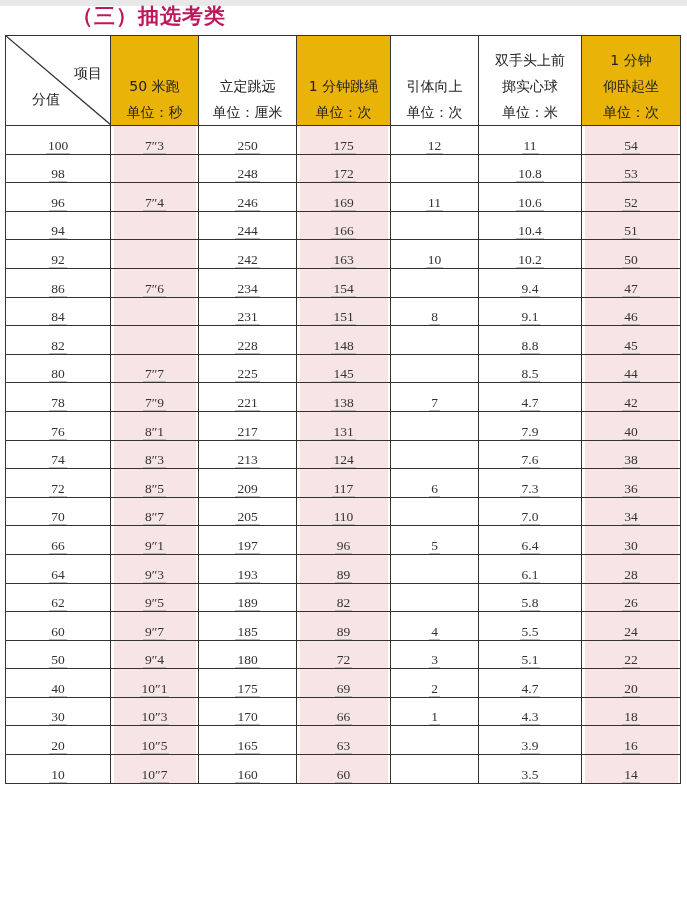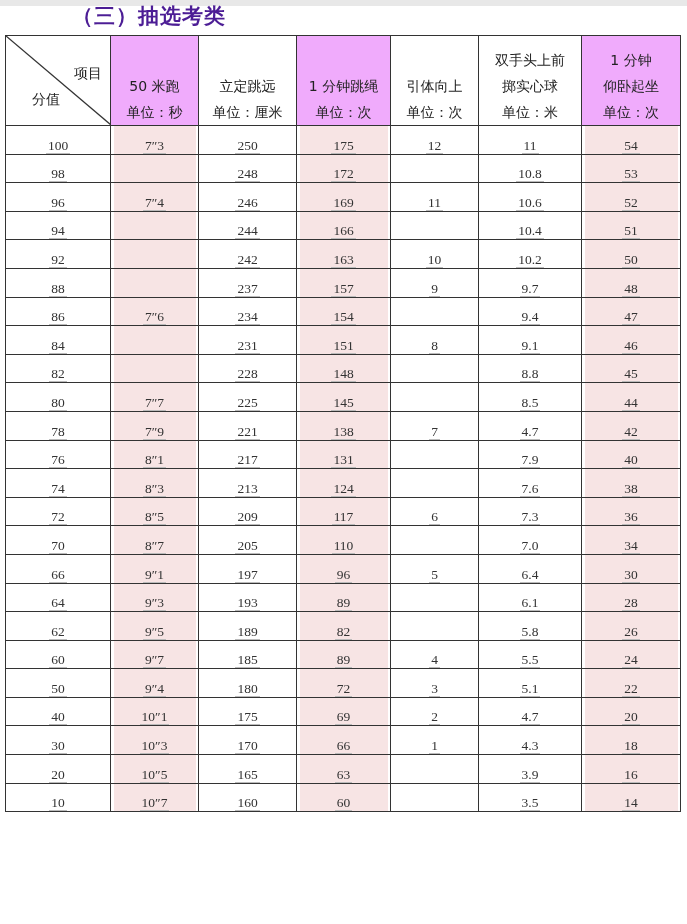--- a/index.html
+++ b/index.html
@@ -1,33 +1,33 @@
 <!DOCTYPE html>
 <html><head>
 <meta charset="utf-8">
 <style>
   html, body { margin: 0; padding: 0; background: #ffffff; }
   body { width: 687px; height: 924px; position: relative; overflow: hidden;
          font-family: "DejaVu Serif", "Liberation Serif", serif; color: #222; }
   .topbar { position: absolute; left: 0; top: 0; width: 687px; height: 6px; background: #e8e8e8; }
   .section-title { position: absolute; left: 72px; top: 2px; font-size: 21px; font-weight: bold;
-                   letter-spacing: 1px; color: #4c1d95; font-family: "DejaVu Sans", "Liberation Sans", sans-serif; }
+                   letter-spacing: 1px; color: #be185d; font-family: "DejaVu Sans", "Liberation Sans", sans-serif; }
   table.score { position: absolute; left: 5px; top: 35px; border-collapse: collapse; table-layout: fixed; }
   table.score td { border: 1.5px solid #333; padding: 0; text-align: center; vertical-align: bottom; }
   .title-row td { height: 36px; font-size: 21px; vertical-align: middle;
                   font-family: "DejaVu Sans", "Liberation Sans", sans-serif; letter-spacing: 18px; padding-left: 18px; }
   .head-row td { height: 89px; font-size: 14px; line-height: 26px; vertical-align: middle; color: #222;
                  font-family: "DejaVu Sans", "Liberation Sans", sans-serif; }
   .data-row td { height: 27.6px; font-size: 13.5px; line-height: 14px; color: #333;
                  font-family: "Liberation Serif", "DejaVu Serif", serif; }
   .data-row td span { display: inline-block; border-bottom: 1px solid #bbb; padding: 0 2px; line-height: 14px; }
   .data-row td span:empty { border: none; }
   .pink { position: relative; }
   .pink::before { content: ""; position: absolute; top: 0; bottom: 0; left: 3px; right: 2px; background: #f7e4e4; z-index: 0; }
-  .pink-full { background: #f0abfc; }
+  .pink-full { background: #eab308; }
   td .cell-text { position: relative; z-index: 1; }
   .diag { position: relative; overflow: hidden; margin-top: 42px; }
   .diag svg { position: absolute; left: 0; top: 0; }
   .diag .top-lbl { position: absolute; right: 8px; top: 24px; }
   .diag .bot-lbl { position: absolute; left: 26px; top: 50px; }
 </style>
 </head>
 <body>
 
 <div class="topbar"></div>
@@ -118,29 +118,20 @@
       <tr class="data-row">
         <td><span class="cell-text">92</span></td>
         <td class="pink"><span class="cell-text"></span></td>
         <td><span class="cell-text">242</span></td>
         <td class="pink"><span class="cell-text">163</span></td>
         <td><span class="cell-text">10</span></td>
         <td><span class="cell-text">10.2</span></td>
         <td class="pink"><span class="cell-text">50</span></td>
       </tr>
       <tr class="data-row">
-        <td><span class="cell-text">88</span></td>
-        <td class="pink"><span class="cell-text"></span></td>
-        <td><span class="cell-text">237</span></td>
-        <td class="pink"><span class="cell-text">157</span></td>
-        <td><span class="cell-text">9</span></td>
-        <td><span class="cell-text">9.7</span></td>
-        <td class="pink"><span class="cell-text">48</span></td>
-      </tr>
-      <tr class="data-row">
         <td><span class="cell-text">86</span></td>
         <td class="pink"><span class="cell-text">7″6</span></td>
         <td><span class="cell-text">234</span></td>
         <td class="pink"><span class="cell-text">154</span></td>
         <td><span class="cell-text"></span></td>
         <td><span class="cell-text">9.4</span></td>
         <td class="pink"><span class="cell-text">47</span></td>
       </tr>
       <tr class="data-row">
         <td><span class="cell-text">84</span></td>

